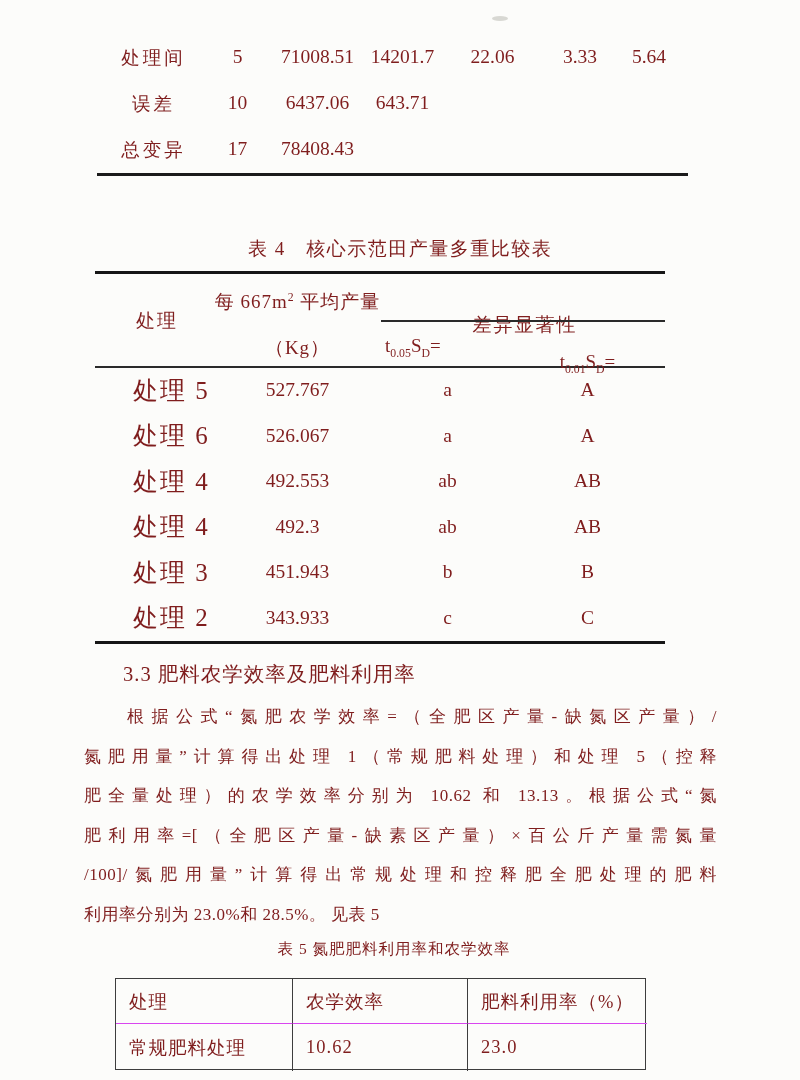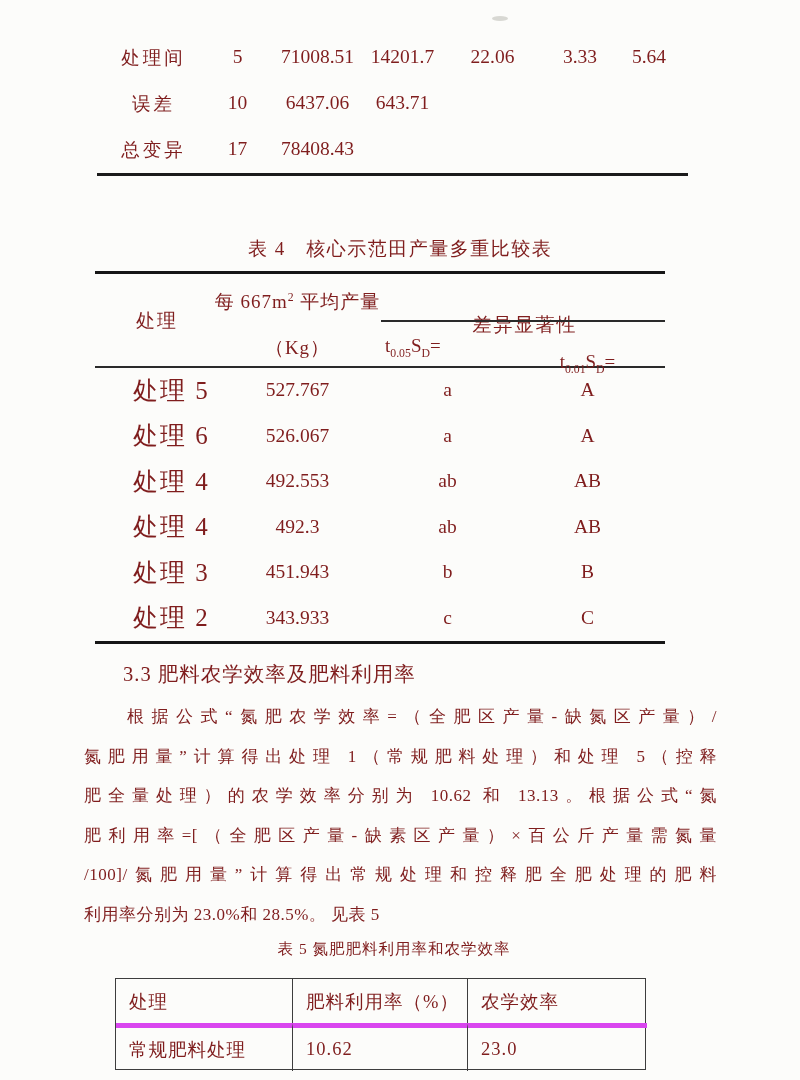--- a/index.html
+++ b/index.html
@@ -44,21 +44,21 @@
   .para .ln{line-height:39.5px;text-align:justify;text-align-last:justify;letter-spacing:.5px;}
   .para .ln.first{text-indent:43px;}
   .para .ln.last{text-align-last:left;}
 
   
   .cap5{position:absolute;left:0;top:939px;width:788px;text-align:center;
         font-size:15.5px;letter-spacing:1px;}
   .t5{position:absolute;left:115px;top:978px;width:531px;height:92px;display:grid;
       grid-template-columns:176px 175px 180px;grid-template-rows:44px 48px;
       border:1.5px solid #3d3d3d;box-sizing:border-box;font-size:18.5px;}
-  .t5 .cell{border-left:1px solid #3d3d3d;border-top:5px solid #d946ef;
+  .t5 .cell{border-left:1px solid #3d3d3d;border-top:1px solid #d946ef;
             display:flex;align-items:center;padding-left:13px;letter-spacing:1px;box-sizing:border-box;}
   .t5 .nbl{border-left:none;}
   .t5 .nbt{border-top:none;}
 </style>
 </head>
 <body>
 
 <div class="page">
   <div class="smudge"></div>
 
@@ -143,19 +143,19 @@
     <div class="ln">氮肥用量”计算得出处理 1（常规肥料处理）和处理 5（控释</div>
     <div class="ln">肥全量处理）的农学效率分别为 10.62 和 13.13。根据公式“氮</div>
     <div class="ln">肥利用率=[（全肥区产量-缺素区产量）×百公斤产量需氮量</div>
     <div class="ln">/100]/氮肥用量”计算得出常规处理和控释肥全肥处理的肥料</div>
     <div class="ln last">利用率分别为 23.0%和 28.5%。 见表 5</div>
   </div>
 
   <div class="cap5">表 5 氮肥肥料利用率和农学效率</div>
   <div class="t5">
     <div class="cell nbl nbt">处理</div>
+    <div class="cell nbt">农学效率</div>
     <div class="cell nbt">肥料利用率（%）</div>
-    <div class="cell nbt">农学效率</div>
     <div class="cell nbl">常规肥料处理</div>
     <div class="cell">10.62</div>
     <div class="cell">23.0</div>
   </div>
 </div>
 
 </body></html>

